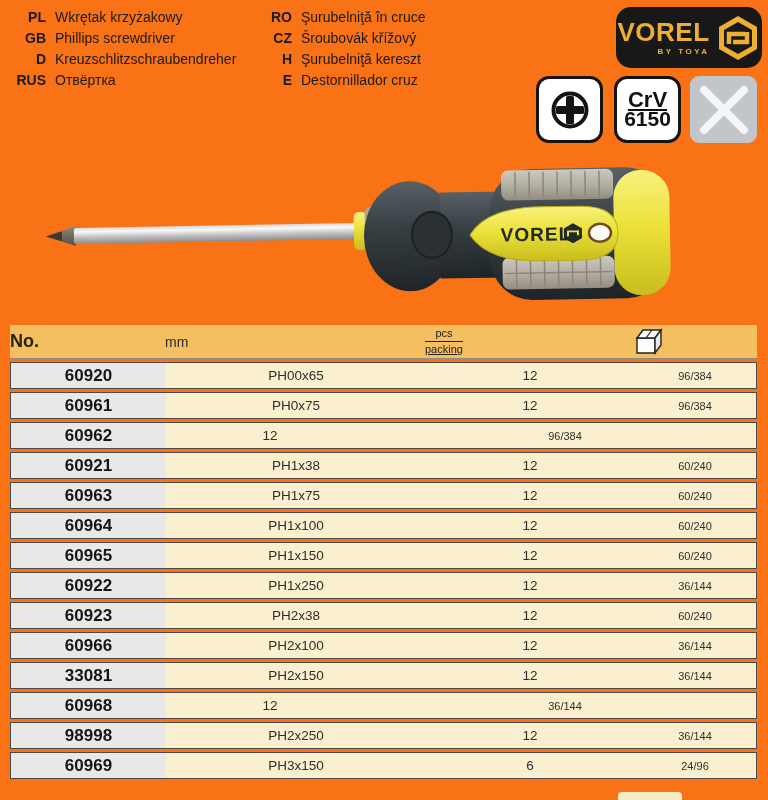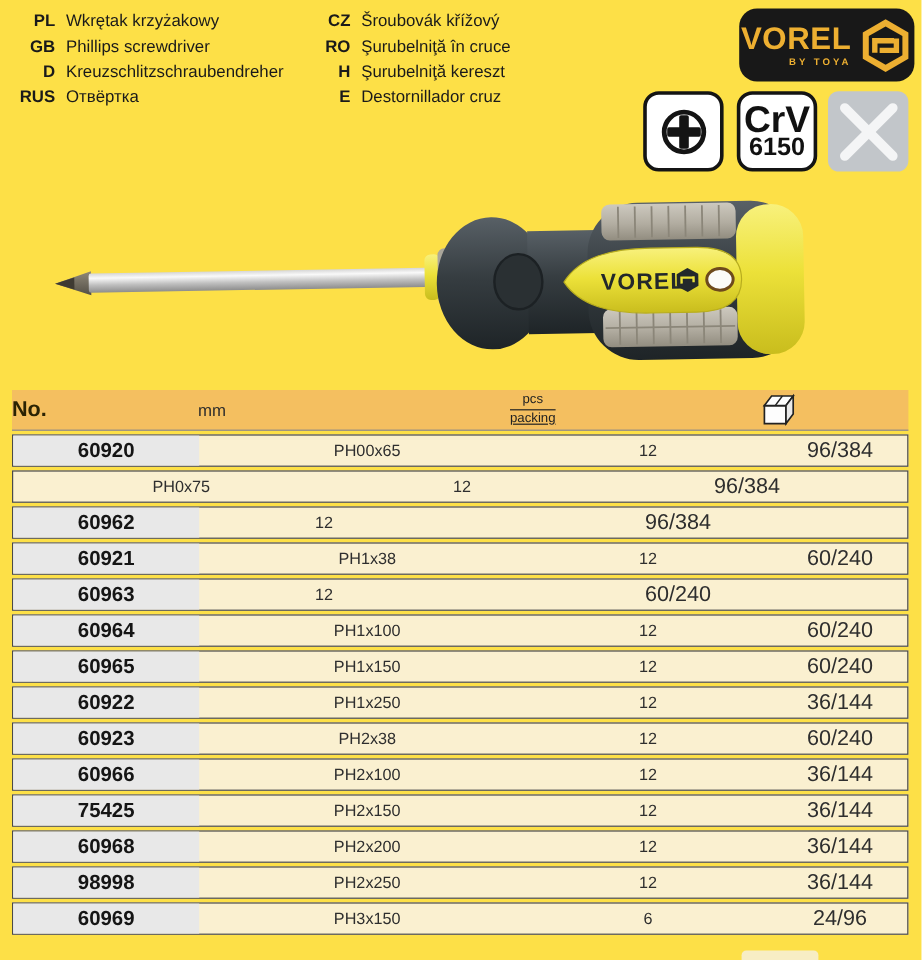--- a/index.html
+++ b/index.html
@@ -1,17 +1,17 @@
 <!DOCTYPE html>
 <html><head>
 <meta charset="utf-8">
 <style>
   html,body { margin:0; padding:0; background:#ffffff; }
   .page {
-    position:relative; width:768px; height:800px; background:#fde047;
+    position:relative; width:768px; height:800px; background:#f97316;
     font-family:"Liberation Sans", sans-serif; overflow:hidden;
   }
 
   
   .langs { position:absolute; top:6px; }
   .langs.left  { left:6px; }
   .langs.right { left:256px; }
   .lang-row { display:flex; height:21px; align-items:center; }
   .lang-code { width:40px; text-align:right; font-weight:bold; font-size:14px; color:#1a1a1a; }
   .langs.right .lang-code { width:36px; }
@@ -28,21 +28,21 @@
   .logo-tag  { color:#EDAF31; font-size:8px; font-weight:bold; letter-spacing:2.5px; margin-top:2px; }
 
   
   .badge { position:absolute; top:76px; width:67px; height:67px; box-sizing:border-box;
            display:flex; align-items:center; justify-content:center; }
   .badge.white { background:#ffffff; border:3px solid #141414; border-radius:13px; }
   .badge.gray  { background:#C2C6CA; border-radius:9px; }
   .badge-ph  { left:536px; }
   .badge-crv { left:614px; flex-direction:column; }
   .badge-x   { left:690px; }
-  .crv-top { font-size:31px; font-weight:900; color:#111; line-height:.9; }
+  .crv-top { font-size:22px; font-weight:900; color:#111; line-height:.9;text-decoration:underline; }
   .crv-bot { font-size:21px; font-weight:900; color:#111; line-height:.95; }
 
   
   .tool { position:absolute; left:40px; top:160px; width:640px; height:155px; }
 
   
   .table { position:absolute; left:10px; top:325px; width:747px; }
   .thead {
     display:flex; height:34px; align-items:center;
     background:#F4BF60; border-bottom:1px solid #8a8a8a; box-sizing:border-box;
@@ -54,23 +54,23 @@
   .th-mm-label { font-size:14px; color:#2b2b2b; }
   .pcs-frac { font-size:11px; color:#222; text-align:center; line-height:1.2; }
   .pcs-top  { border-bottom:1px solid #222; padding:0 4px 1px; }
   .pcs-bot  { padding-top:1px;text-decoration:underline; }
   .trow {
     display:flex; height:27px; margin-top:3px; background:#FAF0D0;
     border:1px solid #4a4a4a; box-sizing:border-box;
   }
   .cell { display:flex; align-items:center; justify-content:center;text-align:center; }
   .c-no { width:155px; background:#E8E8E8; font-size:17px; font-weight:bold; color:#151515; }
-  .c-mm { width:260px; font-size:13.5px; color:#2e2e2e;padding-left:10px; }
+  .c-mm { width:260px; font-size:13.5px; color:#2e2e2e; }
   .c-pcs{ width:208px; font-size:13.5px; color:#2e2e2e; }
-  .c-pack{ flex:1; font-size:18px; color:#2e2e2e; }
+  .c-pack{ flex:1; font-size:11px; color:#2e2e2e; }
 
   
   .bottom-sliver { position:absolute; left:618px; top:792px; width:64px; height:8px;
                    background:#F7EDC4; border-radius:4px 4px 0 0; }
 </style>
 </head>
 <body>
 
 <div class="page">
 
@@ -92,27 +92,27 @@
       </div>
 
       <div class="lang-row">
         <span class="lang-code">RUS</span>
         <span class="lang-text">Отвёртка</span>
       </div>
     </div>
   <div class="langs right">
 
       <div class="lang-row">
+        <span class="lang-code">RO</span>
+        <span class="lang-text">Şurubelniţă în cruce</span>
+      </div>
+
+      <div class="lang-row">
         <span class="lang-code">CZ</span>
         <span class="lang-text">Šroubovák křížový</span>
-      </div>
-
-      <div class="lang-row">
-        <span class="lang-code">RO</span>
-        <span class="lang-text">Şurubelniţă în cruce</span>
       </div>
 
       <div class="lang-row">
         <span class="lang-code">H</span>
         <span class="lang-text">Şurubelniţă kereszt</span>
       </div>
 
       <div class="lang-row">
         <span class="lang-code">E</span>
         <span class="lang-text">Destornillador cruz</span>
@@ -253,40 +253,42 @@
     <div>
 
         <div class="trow">
           <div class="cell c-no">60920</div>
           <div class="cell c-mm">PH00x65</div>
           <div class="cell c-pcs">12</div>
           <div class="cell c-pack">96/384</div>
         </div>
 
         <div class="trow">
+          <div class="cell c-no">60961</div>
           <div class="cell c-mm">PH0x75</div>
           <div class="cell c-pcs">12</div>
           <div class="cell c-pack">96/384</div>
         </div>
 
         <div class="trow">
           <div class="cell c-no">60962</div>
           <div class="cell c-pcs">12</div>
           <div class="cell c-pack">96/384</div>
         </div>
 
         <div class="trow">
           <div class="cell c-no">60921</div>
           <div class="cell c-mm">PH1x38</div>
           <div class="cell c-pcs">12</div>
           <div class="cell c-pack">60/240</div>
         </div>
 
         <div class="trow">
           <div class="cell c-no">60963</div>
+          <div class="cell c-mm">PH1x75</div>
           <div class="cell c-pcs">12</div>
           <div class="cell c-pack">60/240</div>
         </div>
 
         <div class="trow">
           <div class="cell c-no">60964</div>
           <div class="cell c-mm">PH1x100</div>
           <div class="cell c-pcs">12</div>
           <div class="cell c-pack">60/240</div>
         </div>
@@ -313,29 +315,28 @@
         </div>
 
         <div class="trow">
           <div class="cell c-no">60966</div>
           <div class="cell c-mm">PH2x100</div>
           <div class="cell c-pcs">12</div>
           <div class="cell c-pack">36/144</div>
         </div>
 
         <div class="trow">
-          <div class="cell c-no">75425</div>
+          <div class="cell c-no">33081</div>
           <div class="cell c-mm">PH2x150</div>
           <div class="cell c-pcs">12</div>
           <div class="cell c-pack">36/144</div>
         </div>
 
         <div class="trow">
           <div class="cell c-no">60968</div>
-          <div class="cell c-mm">PH2x200</div>
           <div class="cell c-pcs">12</div>
           <div class="cell c-pack">36/144</div>
         </div>
 
         <div class="trow">
           <div class="cell c-no">98998</div>
           <div class="cell c-mm">PH2x250</div>
           <div class="cell c-pcs">12</div>
           <div class="cell c-pack">36/144</div>
         </div>

